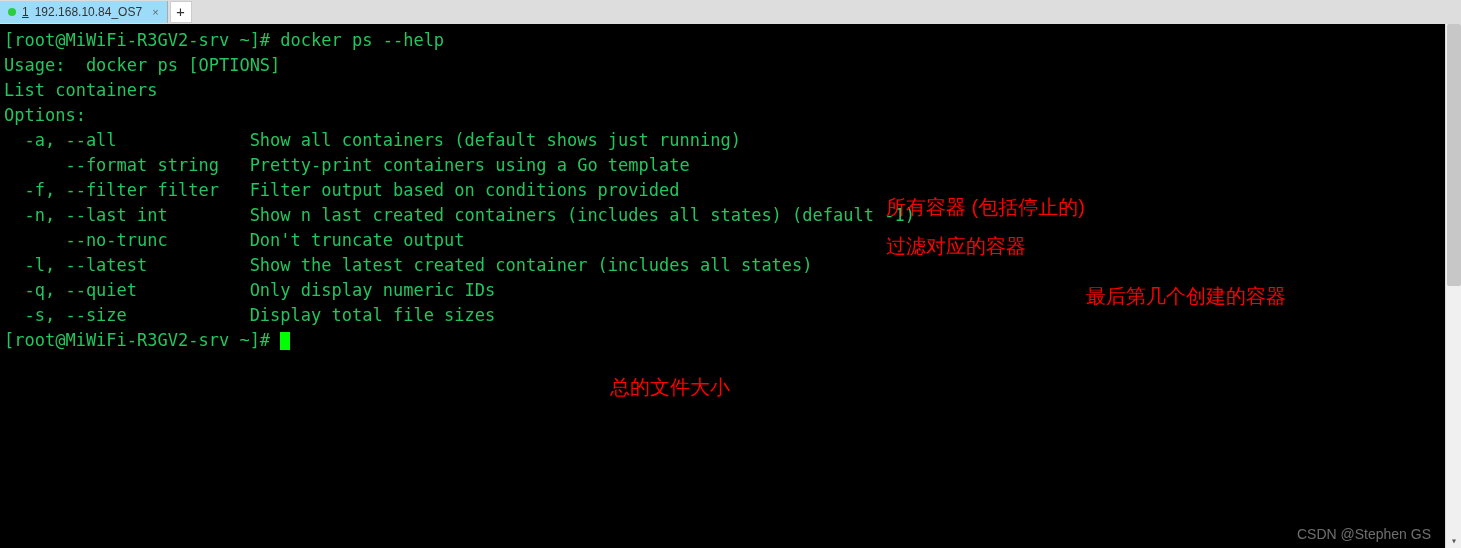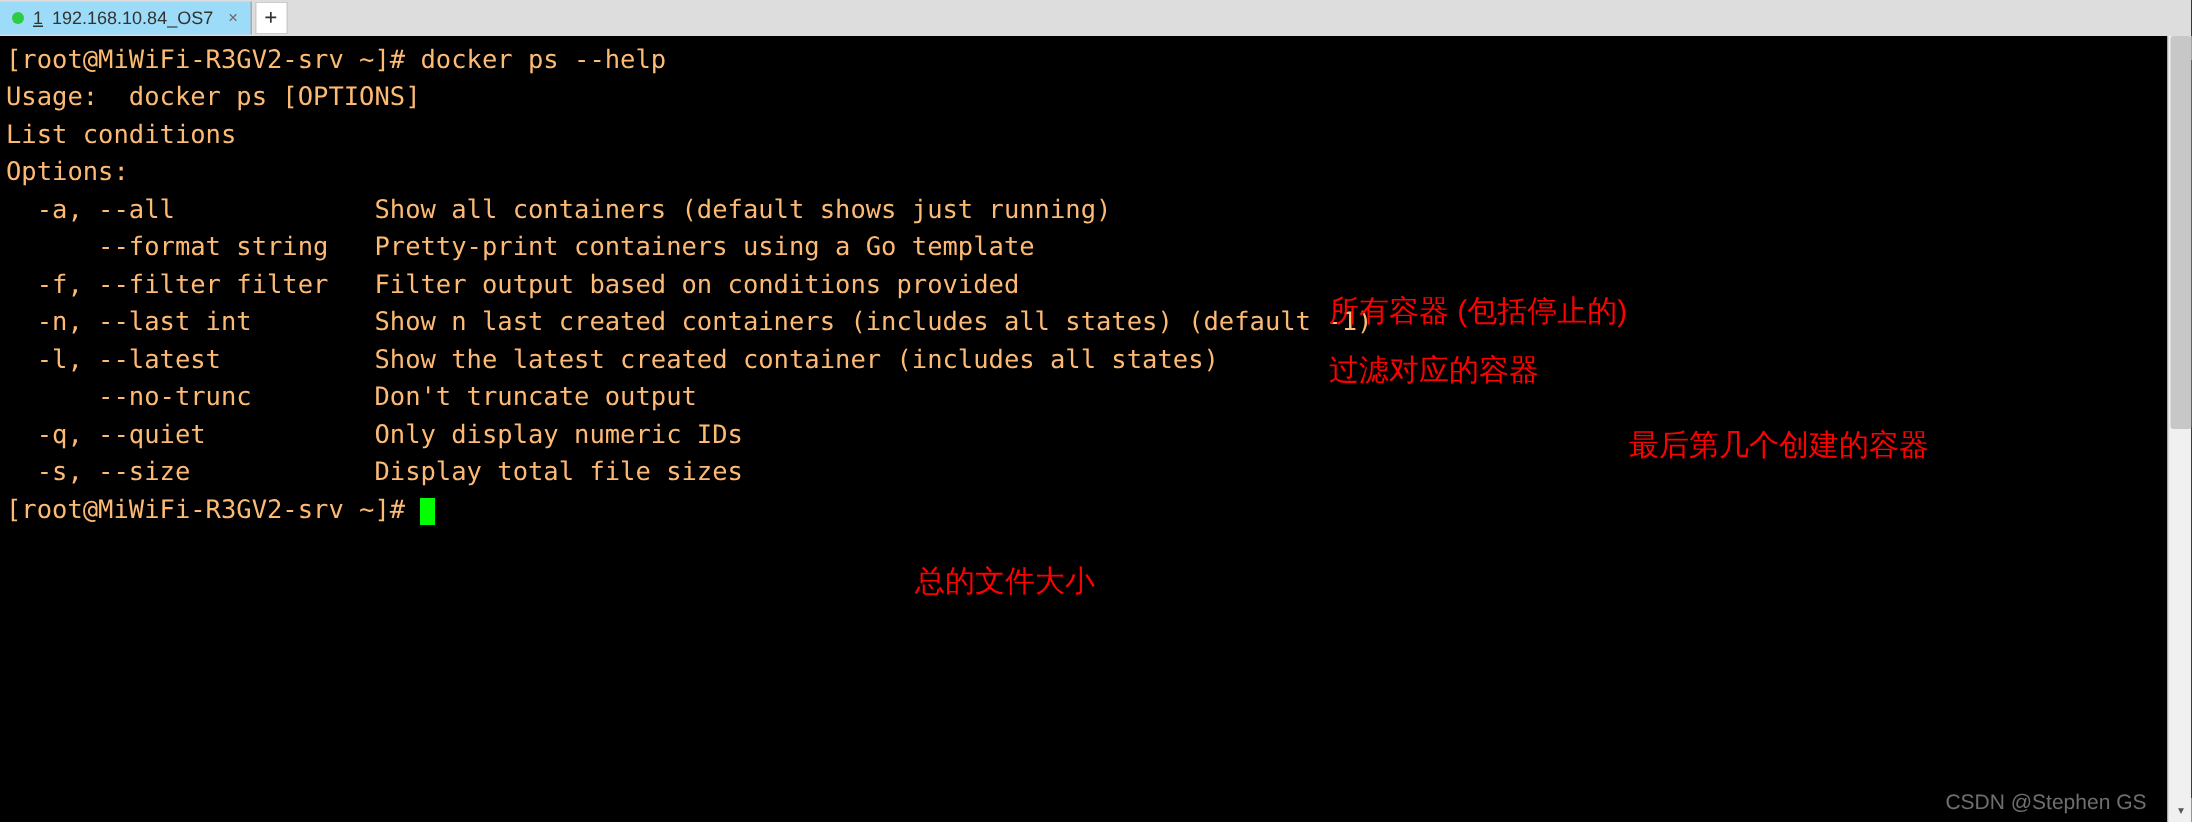--- a/index.html
+++ b/index.html
@@ -53,21 +53,21 @@
       position: relative;
       padding: 4px 4px;
       width: 100%;
       height: calc(100% - 24px);
       background: #000;
     }
     .line {
       white-space: pre;
       font-size: 17px;
       line-height: 25px;
-      color: #fdba74;
+      color: #22c55e;
       font-family: "Consolas", "Monaco", monospace;
     }
     .cursor-block {
       display: inline-block;
       width: 10px;
       height: 18px;
       background: #00ff00;
       vertical-align: text-bottom;
       margin-left: 0px;
     }
@@ -126,29 +126,29 @@
   <div class="tab-add">
     <span>+</span>
   </div>
 </div>
 
 <div class="terminal">
   <div class="line">[root@MiWiFi-R3GV2-srv ~]# docker ps --help</div>
   <div class="line"></div>
   <div class="line">Usage:  docker ps [OPTIONS]</div>
   <div class="line"></div>
-  <div class="line">List conditions</div>
+  <div class="line">List containers</div>
   <div class="line"></div>
   <div class="line">Options:</div>
   <div class="line">  -a, --all             Show all containers (default shows just running)</div>
   <div class="line">      --format string   Pretty-print containers using a Go template</div>
   <div class="line">  -f, --filter filter   Filter output based on conditions provided</div>
   <div class="line">  -n, --last int        Show n last created containers (includes all states) (default -1)</div>
+  <div class="line">      --no-trunc        Don't truncate output</div>
   <div class="line">  -l, --latest          Show the latest created container (includes all states)</div>
-  <div class="line">      --no-trunc        Don't truncate output</div>
   <div class="line">  -q, --quiet           Only display numeric IDs</div>
   <div class="line">  -s, --size            Display total file sizes</div>
   <div class="line"><span>[root@MiWiFi-R3GV2-srv ~]# </span><span class="cursor-block"></span></div>
 
   <div class="annot" style="left: 886px; top: 170px;">所有容器 (包括停止的)</div>
   <div class="annot" style="left: 886px; top: 209px;">过滤对应的容器</div>
   <div class="annot" style="left: 1086px; top: 259px;">最后第几个创建的容器</div>
   <div class="annot" style="left: 610px; top: 350px;">总的文件大小</div>
 </div>
 

